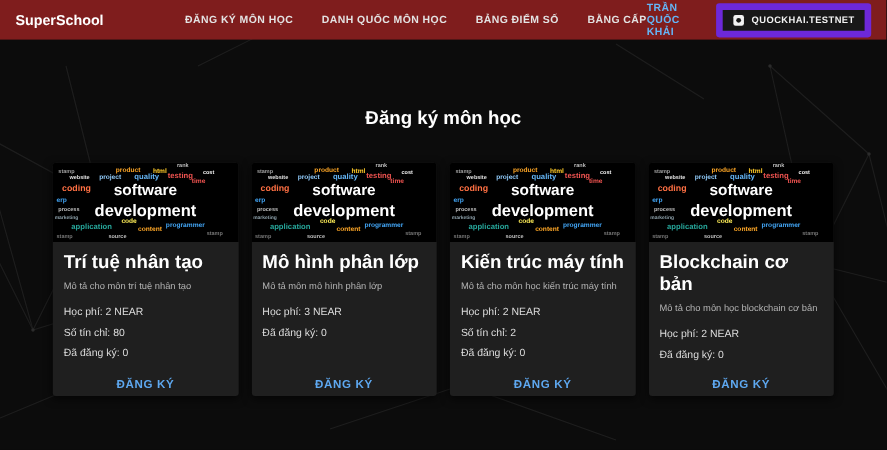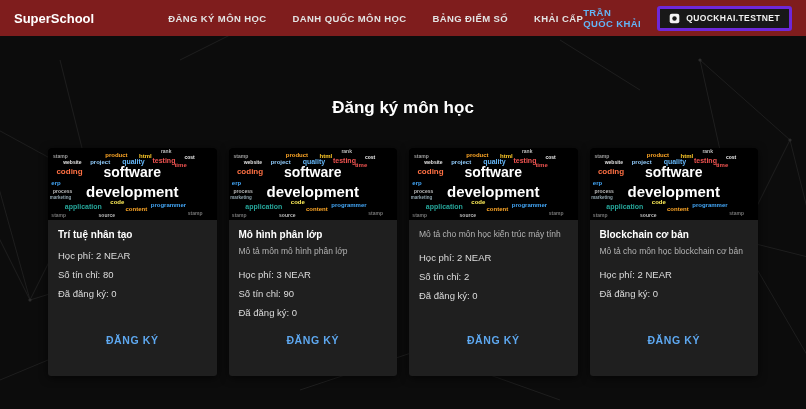--- a/index.html
+++ b/index.html
@@ -23,21 +23,21 @@
   .brand { font-size:13px; font-weight:700; color:#fff; cursor:pointer; }
   .nav-menu { display:flex; gap:26px; margin-left:74px; }
   .nav-item {
     font-size:9.5px; font-weight:600; letter-spacing:.4px;
     color:#e3e3e3; cursor:pointer; white-space:nowrap;
   }
   .nav-right { margin-left:auto; display:flex; align-items:center; gap:16px; }
   .user-name { font-size:9.5px; font-weight:700; letter-spacing:.4px; color:#64b5f6; cursor:pointer; }
   .wallet-btn {
     display:flex; align-items:center; gap:6px;
-    background:#181818; border:3px solid #6d28d9; border-radius:3px;
+    background:#181818; border:6px solid #6d28d9; border-radius:3px;
     padding:4px 9px; cursor:pointer; color:#f2f2f2;
     font-family:"Liberation Sans", sans-serif;
     font-size:8.5px; font-weight:700; letter-spacing:.4px;
   }
   .wallet-icon { width:11px; height:11px; display:inline-block; }
 
   
   .page { position:relative; z-index:1; }
   .page-title {
     text-align:center; font-size:17px; font-weight:700; color:#fff;
@@ -53,24 +53,24 @@
     display:flex; flex-direction:column; overflow:hidden;
   }
   .card-image {
     height:72px; background:#000; position:relative; overflow:hidden;
     flex:none;
   }
   .wc-word {
     position:absolute; white-space:nowrap; line-height:1; font-weight:600;
   }
   .card-body { padding:9px 10px 4px; }
-  .card-title { font-size:10px; font-weight:700; color:#fff; margin-bottom:6px; }
+  .card-title { font-size:17px; font-weight:700; color:#fff; margin-bottom:6px; }
   .card-desc { font-size:8.5px; color:#b3b3b3; margin-bottom:9px; }
   .card-info { font-size:9.5px; color:#dddddd; line-height:2.0; }
-  .card-footer { margin-top:auto; padding:4px 0 26px; text-align:center; }
+  .card-footer { margin-top:auto; padding:4px 0 0; text-align:center; }
   .register-btn {
     background:none; border:none; cursor:pointer;
     color:#5ea8f0; font-weight:700; font-size:10.5px; letter-spacing:.6px;
     font-family:"Liberation Sans", sans-serif;
     padding:4px 10px;
   }
 </style>
 </head>
 <body>
 
@@ -97,21 +97,21 @@
       <circle cx="420" cy="350" r="1.6"></circle>
   </g>
 </svg>
 
 <div class="navbar">
   <div class="brand">SuperSchool</div>
   <div class="nav-menu">
     <span class="nav-item">ĐĂNG KÝ MÔN HỌC</span>
     <span class="nav-item">DANH QUỐC MÔN HỌC</span>
     <span class="nav-item">BẢNG ĐIỂM SỐ</span>
-    <span class="nav-item">KHẢI CẤP</span>
+    <span class="nav-item">BẰNG CẤP</span>
   </div>
   <div class="nav-right">
     <span class="user-name">TRẦN QUỐC KHẢI</span>
     <button class="wallet-btn">
       <svg class="wallet-icon" viewBox="0 0 16 16">
         <rect x="1" y="1" width="14" height="14" rx="3" fill="#f2f2f2"></rect>
         <circle cx="8" cy="8" r="3.2" fill="#181818"></circle>
       </svg>
       <span>QUOCKHAI.TESTNET</span>
     </button>
@@ -144,20 +144,21 @@
           <span class="wc-word" style="left: 10%; top: 77%; font-size: 7px; color: rgb(38, 166, 154); font-weight: 700;">application</span>
           <span class="wc-word" style="left: 37%; top: 71%; font-size: 6px; color: rgb(255, 238, 88); font-weight: 700;">code</span>
           <span class="wc-word" style="left: 46%; top: 80%; font-size: 6px; color: rgb(255, 167, 38); font-weight: 700;">content</span>
           <span class="wc-word" style="left: 61%; top: 75%; font-size: 6px; color: rgb(66, 165, 245); font-weight: 700;">programmer</span>
           <span class="wc-word" style="left: 30%; top: 90%; font-size: 5px; color: rgb(189, 189, 189);">source</span>
           <span class="wc-word" style="left: 83%; top: 88%; font-size: 5px; color: rgb(117, 117, 117);">stamp</span>
           <span class="wc-word" style="left: 2%; top: 90%; font-size: 5px; color: rgb(117, 117, 117);">stamp</span>
         </div>
       <div class="card-body">
         <div class="card-title">Trí tuệ nhân tạo</div>
+        <div class="card-desc">Mô tả cho môn trí tuệ nhân tạo</div>
         <div class="card-info">Học phí: 2 NEAR</div>
         <div class="card-info">Số tín chỉ: 80</div>
         <div class="card-info">Đã đăng ký: 0</div>
       </div>
       <div class="card-footer">
         <button class="register-btn">ĐĂNG KÝ</button>
       </div>
     </div>
 
     <div class="card">
@@ -183,55 +184,55 @@
           <span class="wc-word" style="left: 46%; top: 80%; font-size: 6px; color: rgb(255, 167, 38); font-weight: 700;">content</span>
           <span class="wc-word" style="left: 61%; top: 75%; font-size: 6px; color: rgb(66, 165, 245); font-weight: 700;">programmer</span>
           <span class="wc-word" style="left: 30%; top: 90%; font-size: 5px; color: rgb(189, 189, 189);">source</span>
           <span class="wc-word" style="left: 83%; top: 88%; font-size: 5px; color: rgb(117, 117, 117);">stamp</span>
           <span class="wc-word" style="left: 2%; top: 90%; font-size: 5px; color: rgb(117, 117, 117);">stamp</span>
         </div>
       <div class="card-body">
         <div class="card-title">Mô hình phân lớp</div>
         <div class="card-desc">Mô tả môn mô hình phân lớp</div>
         <div class="card-info">Học phí: 3 NEAR</div>
-        <div class="card-info">Số tín chỉ: 90</div>
-        <div class="card-info">Đã đăng ký: 0</div>
-      </div>
-      <div class="card-footer">
-        <button class="register-btn">ĐĂNG KÝ</button>
-      </div>
-    </div>
-
-    <div class="card">
-      <div class="card-image">
-          <span class="wc-word" style="left: 50%; top: 24%; font-size: 14px; color: rgb(255, 255, 255); font-weight: 800; transform: translateX(-50%);">software</span>
-          <span class="wc-word" style="left: 50%; top: 50%; font-size: 15px; color: rgb(255, 255, 255); font-weight: 800; transform: translateX(-50%);">development</span>
-          <span class="wc-word" style="left: 67%; top: 2%; font-size: 5px; color: rgb(189, 189, 189);">rank</span>
-          <span class="wc-word" style="left: 54%; top: 7%; font-size: 6px; color: rgb(255, 202, 40); font-weight: 700;">html</span>
-          <span class="wc-word" style="left: 34%; top: 6%; font-size: 6px; color: rgb(255, 167, 38); font-weight: 700;">product</span>
-          <span class="wc-word" style="left: 44%; top: 14%; font-size: 7px; color: rgb(100, 181, 246); font-weight: 700;">quality</span>
-          <span class="wc-word" style="left: 62%; top: 12%; font-size: 7px; color: rgb(239, 83, 80); font-weight: 700;">testing</span>
-          <span class="wc-word" style="left: 81%; top: 10%; font-size: 5px; color: rgb(238, 238, 238);">cost</span>
-          <span class="wc-word" style="left: 75%; top: 20%; font-size: 6px; color: rgb(239, 83, 80); font-weight: 700;">time</span>
-          <span class="wc-word" style="left: 25%; top: 15%; font-size: 6px; color: rgb(144, 202, 249); font-weight: 600;">project</span>
-          <span class="wc-word" style="left: 3%; top: 8%; font-size: 5px; color: rgb(158, 158, 158);">stamp</span>
-          <span class="wc-word" style="left: 9%; top: 17%; font-size: 5px; color: rgb(224, 224, 224);">website</span>
-          <span class="wc-word" style="left: 5%; top: 28%; font-size: 8px; color: rgb(255, 112, 67); font-weight: 700;">coding</span>
-          <span class="wc-word" style="left: 2%; top: 44%; font-size: 6px; color: rgb(66, 165, 245); font-weight: 700;">erp</span>
-          <span class="wc-word" style="left: 3%; top: 57%; font-size: 5px; color: rgb(189, 189, 189);">process</span>
-          <span class="wc-word" style="left: 1%; top: 67%; font-size: 4.5px; color: rgb(144, 164, 174);">marketing</span>
-          <span class="wc-word" style="left: 10%; top: 77%; font-size: 7px; color: rgb(38, 166, 154); font-weight: 700;">application</span>
-          <span class="wc-word" style="left: 37%; top: 71%; font-size: 6px; color: rgb(255, 238, 88); font-weight: 700;">code</span>
-          <span class="wc-word" style="left: 46%; top: 80%; font-size: 6px; color: rgb(255, 167, 38); font-weight: 700;">content</span>
-          <span class="wc-word" style="left: 61%; top: 75%; font-size: 6px; color: rgb(66, 165, 245); font-weight: 700;">programmer</span>
-          <span class="wc-word" style="left: 30%; top: 90%; font-size: 5px; color: rgb(189, 189, 189);">source</span>
-          <span class="wc-word" style="left: 83%; top: 88%; font-size: 5px; color: rgb(117, 117, 117);">stamp</span>
-          <span class="wc-word" style="left: 2%; top: 90%; font-size: 5px; color: rgb(117, 117, 117);">stamp</span>
-        </div>
-      <div class="card-body">
+        <div class="card-info">Đã đăng ký: 0</div>
+      </div>
+      <div class="card-footer">
+        <button class="register-btn">ĐĂNG KÝ</button>
+      </div>
+    </div>
+
+    <div class="card">
+      <div class="card-image">
+          <span class="wc-word" style="left: 50%; top: 24%; font-size: 14px; color: rgb(255, 255, 255); font-weight: 800; transform: translateX(-50%);">software</span>
+          <span class="wc-word" style="left: 50%; top: 50%; font-size: 15px; color: rgb(255, 255, 255); font-weight: 800; transform: translateX(-50%);">development</span>
+          <span class="wc-word" style="left: 67%; top: 2%; font-size: 5px; color: rgb(189, 189, 189);">rank</span>
+          <span class="wc-word" style="left: 54%; top: 7%; font-size: 6px; color: rgb(255, 202, 40); font-weight: 700;">html</span>
+          <span class="wc-word" style="left: 34%; top: 6%; font-size: 6px; color: rgb(255, 167, 38); font-weight: 700;">product</span>
+          <span class="wc-word" style="left: 44%; top: 14%; font-size: 7px; color: rgb(100, 181, 246); font-weight: 700;">quality</span>
+          <span class="wc-word" style="left: 62%; top: 12%; font-size: 7px; color: rgb(239, 83, 80); font-weight: 700;">testing</span>
+          <span class="wc-word" style="left: 81%; top: 10%; font-size: 5px; color: rgb(238, 238, 238);">cost</span>
+          <span class="wc-word" style="left: 75%; top: 20%; font-size: 6px; color: rgb(239, 83, 80); font-weight: 700;">time</span>
+          <span class="wc-word" style="left: 25%; top: 15%; font-size: 6px; color: rgb(144, 202, 249); font-weight: 600;">project</span>
+          <span class="wc-word" style="left: 3%; top: 8%; font-size: 5px; color: rgb(158, 158, 158);">stamp</span>
+          <span class="wc-word" style="left: 9%; top: 17%; font-size: 5px; color: rgb(224, 224, 224);">website</span>
+          <span class="wc-word" style="left: 5%; top: 28%; font-size: 8px; color: rgb(255, 112, 67); font-weight: 700;">coding</span>
+          <span class="wc-word" style="left: 2%; top: 44%; font-size: 6px; color: rgb(66, 165, 245); font-weight: 700;">erp</span>
+          <span class="wc-word" style="left: 3%; top: 57%; font-size: 5px; color: rgb(189, 189, 189);">process</span>
+          <span class="wc-word" style="left: 1%; top: 67%; font-size: 4.5px; color: rgb(144, 164, 174);">marketing</span>
+          <span class="wc-word" style="left: 10%; top: 77%; font-size: 7px; color: rgb(38, 166, 154); font-weight: 700;">application</span>
+          <span class="wc-word" style="left: 37%; top: 71%; font-size: 6px; color: rgb(255, 238, 88); font-weight: 700;">code</span>
+          <span class="wc-word" style="left: 46%; top: 80%; font-size: 6px; color: rgb(255, 167, 38); font-weight: 700;">content</span>
+          <span class="wc-word" style="left: 61%; top: 75%; font-size: 6px; color: rgb(66, 165, 245); font-weight: 700;">programmer</span>
+          <span class="wc-word" style="left: 30%; top: 90%; font-size: 5px; color: rgb(189, 189, 189);">source</span>
+          <span class="wc-word" style="left: 83%; top: 88%; font-size: 5px; color: rgb(117, 117, 117);">stamp</span>
+          <span class="wc-word" style="left: 2%; top: 90%; font-size: 5px; color: rgb(117, 117, 117);">stamp</span>
+        </div>
+      <div class="card-body">
+        <div class="card-title">Kiến trúc máy tính</div>
         <div class="card-desc">Mô tả cho môn học kiến trúc máy tính</div>
         <div class="card-info">Học phí: 2 NEAR</div>
         <div class="card-info">Số tín chỉ: 2</div>
         <div class="card-info">Đã đăng ký: 0</div>
       </div>
       <div class="card-footer">
         <button class="register-btn">ĐĂNG KÝ</button>
       </div>
     </div>
 

